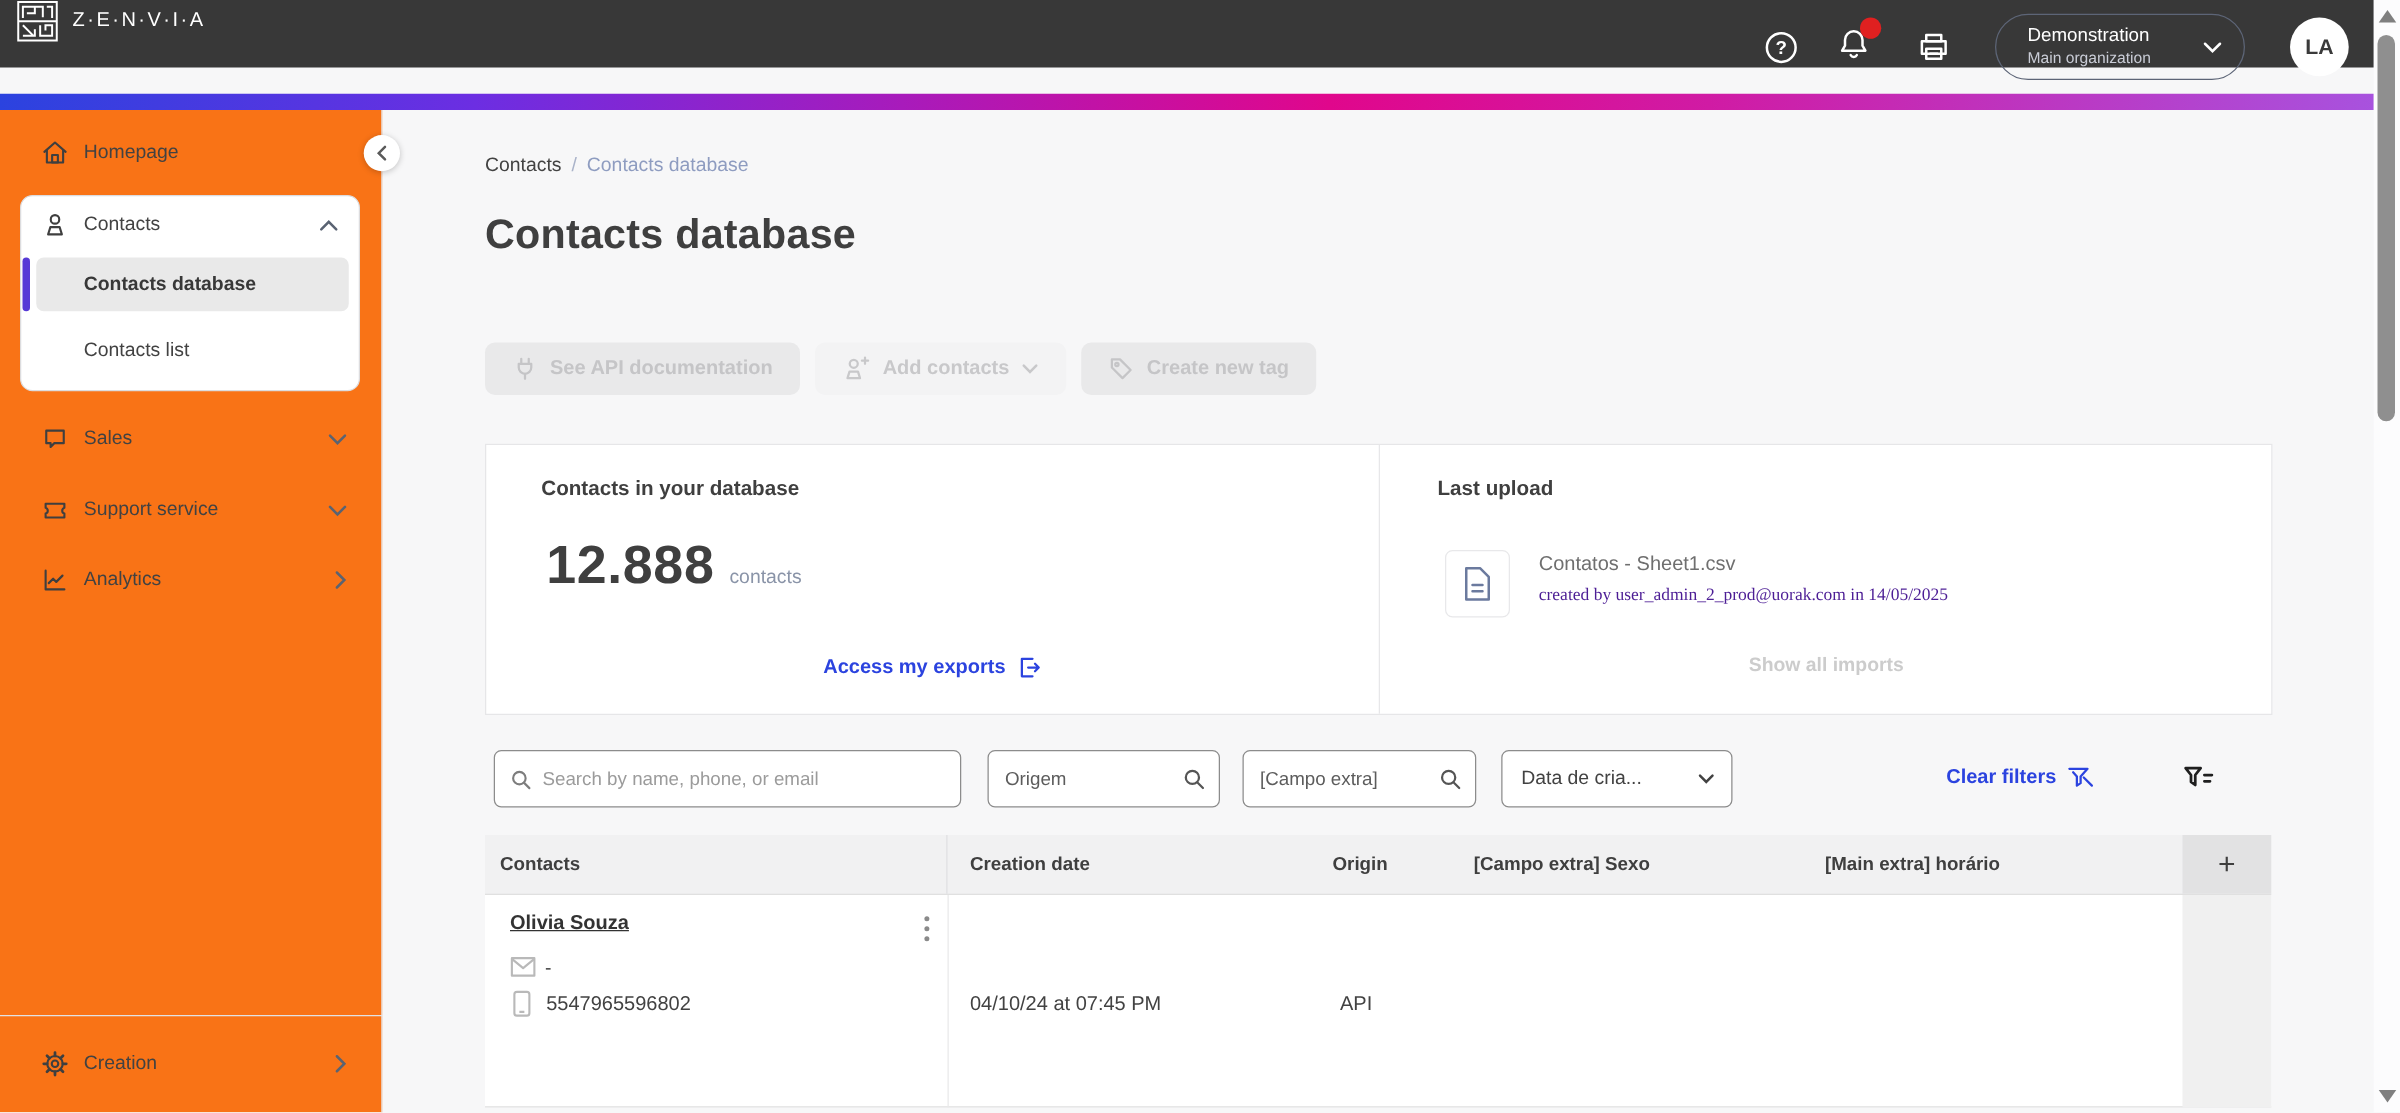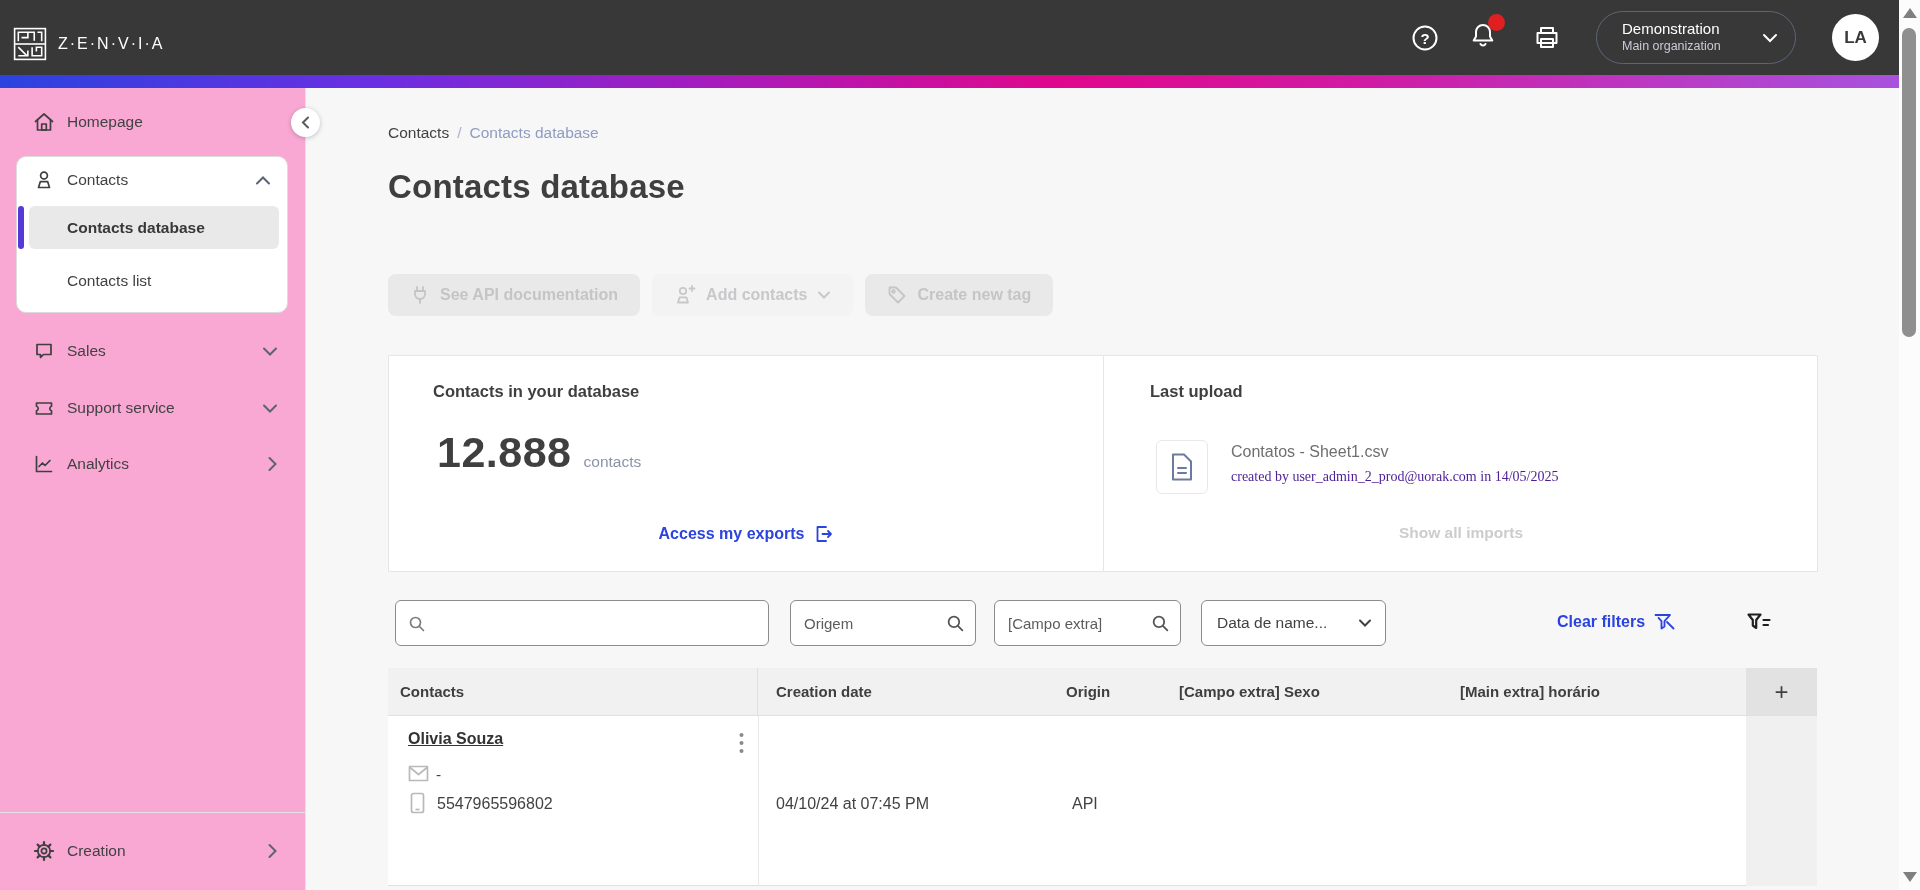--- a/index.html
+++ b/index.html
@@ -1,39 +1,39 @@
 <!DOCTYPE html>
 <html><head>
 <meta charset="utf-8">
 <style>
   * { margin:0; padding:0; box-sizing:border-box; }
   html,body { width:1920px; height:890px; overflow:hidden; }
   body { font-family:"Liberation Sans","DejaVu Sans",sans-serif; color:#424242; background:#f7f7f8; }
   #app { position:relative; width:1920px; height:890px; background:#f7f7f8; overflow:hidden; }
 
   
-  .topbar { position:absolute; left:0; top:0; width:1899px; height:88px; background:#383838; display:flex; align-items:center; }
+  .topbar { position:absolute; left:0; top:0; width:1899px; height:54px; background:#383838; display:flex; align-items:flex-start; }
   .brand { display:flex; align-items:center; gap:11px; margin-left:13px; }
   .brand-text { color:#ffffff; font-size:16px; letter-spacing:2px; font-weight:400; }
   .top-icon { position:absolute; top:23px; width:30px; height:30px; display:flex; align-items:center; justify-content:center; cursor:pointer; }
   .bell-wrap { position:absolute; top:20px; }
   .badge-dot { position:absolute; right:-7px; top:-6px; width:17px; height:17px; border-radius:50%; background:#e02020; }
   .org-pill { position:absolute; left:1596px; top:11px; width:200px; height:53px; border:1px solid #5d6577; border-radius:27px; display:flex; align-items:center; cursor:pointer; }
   .org-texts { margin-left:25px; line-height:1.25; }
   .org-name { color:#ffffff; font-size:15px; }
   .org-sub { color:#c9ccd6; font-size:12.5px; }
   .org-chevron { position:absolute; right:17px; top:20px; }
   .avatar { position:absolute; left:1832px; top:14px; width:47px; height:47px; border-radius:50%; background:#ffffff; display:flex; align-items:center; justify-content:center; font-weight:bold; font-size:17px; color:#3a3a3a; cursor:pointer; }
 
   
   .gradbar { position:absolute; left:0; top:75px; width:1899px; height:13px;
     background:linear-gradient(90deg,#2b43df 0%,#6c2ee2 20%,#a81bbb 38%,#e0078c 56%,#d01ba4 72%,#a852de 100%); }
 
   
-  .sidebar { position:absolute; left:0; top:88px; width:306px; height:802px; background:#f9a8d4; border-right:1px solid #e4e4e6; }
+  .sidebar { position:absolute; left:0; top:88px; width:306px; height:802px; background:#f97316; border-right:1px solid #e4e4e6; }
   .collapse-btn { position:absolute; left:291px; top:108px; width:29px; height:29px; border-radius:50%; background:#ffffff; box-shadow:0 1px 5px rgba(0,0,0,.22); display:flex; align-items:center; justify-content:center; cursor:pointer; z-index:5; }
   .side-item { position:absolute; left:0; width:306px; height:40px; display:flex; align-items:center; padding-left:33px; cursor:pointer; font-size:15.5px; color:#424242; }
   .side-item .lbl { margin-left:12px; flex:1; }
   .side-item .chev { margin-right:28px; }
   .contacts-group { position:absolute; left:16px; top:68px; width:272px; height:157px; border:1px solid #dcdcde; border-radius:10px; background:#ffffff; }
   .cg-header { height:46px; display:flex; align-items:center; padding:0 16px; cursor:pointer; font-size:15.5px; }
   .cg-header .lbl { margin-left:12px; flex:1; }
   .cg-active { position:absolute; left:12px; top:49px; width:250px; height:43px; background:#e9e9e9; border-radius:6px; display:flex; align-items:center; cursor:pointer; }
   .cg-active .lbl { margin-left:38px; font-weight:bold; font-size:15.5px; color:#383838; }
   .cg-indicator { position:absolute; left:1px; top:49px; width:6px; height:43px; background:#5639d6; border-radius:4px; }
@@ -371,20 +371,21 @@
     </div>
 
     <div class="filters">
       <div class="f-input search-box">
         <span class="lead-icon">
           <svg width="18" height="18" viewBox="0 0 18 18" fill="none" stroke="#7d7d7d" stroke-width="1.7" stroke-linecap="round">
             <circle cx="7.5" cy="7.5" r="5"></circle>
               <path d="M11.5 11.5 L15.5 15.5"></path>
           </svg>
         </span>
+        <input type="text" placeholder="Search by name, phone, or email" style="">
       </div>
 
       <div class="f-input mini-filter origem-box">
         <input type="text" placeholder="Origem" style="">
         <span class="trail-icon">
           <svg width="19" height="19" viewBox="0 0 18 18" fill="none" stroke="#555" stroke-width="1.7" stroke-linecap="round">
             <circle cx="7.5" cy="7.5" r="5"></circle>
               <path d="M11.5 11.5 L15.5 15.5"></path>
           </svg>
         </span>
@@ -394,21 +395,21 @@
         <input type="text" placeholder="[Campo extra]" style="">
         <span class="trail-icon">
           <svg width="19" height="19" viewBox="0 0 18 18" fill="none" stroke="#555" stroke-width="1.7" stroke-linecap="round">
             <circle cx="7.5" cy="7.5" r="5"></circle>
               <path d="M11.5 11.5 L15.5 15.5"></path>
           </svg>
         </span>
       </div>
 
       <div class="date-select">
-        <span>Data de name...</span>
+        <span>Data de cria...</span>
         <span>
           <svg width="14" height="10" viewBox="0 0 14 10" fill="none" stroke="#424242" stroke-width="2" stroke-linecap="round">
               <path d="M2 2.5 l5 5 5-5"></path>
             </svg>
         </span>
       </div>
 
       <div class="clear-filters">
         <span>Clear filters</span>
         <span>

